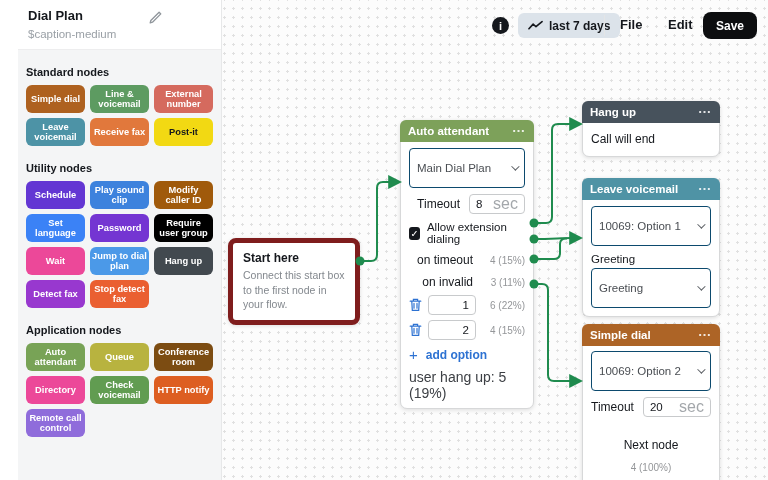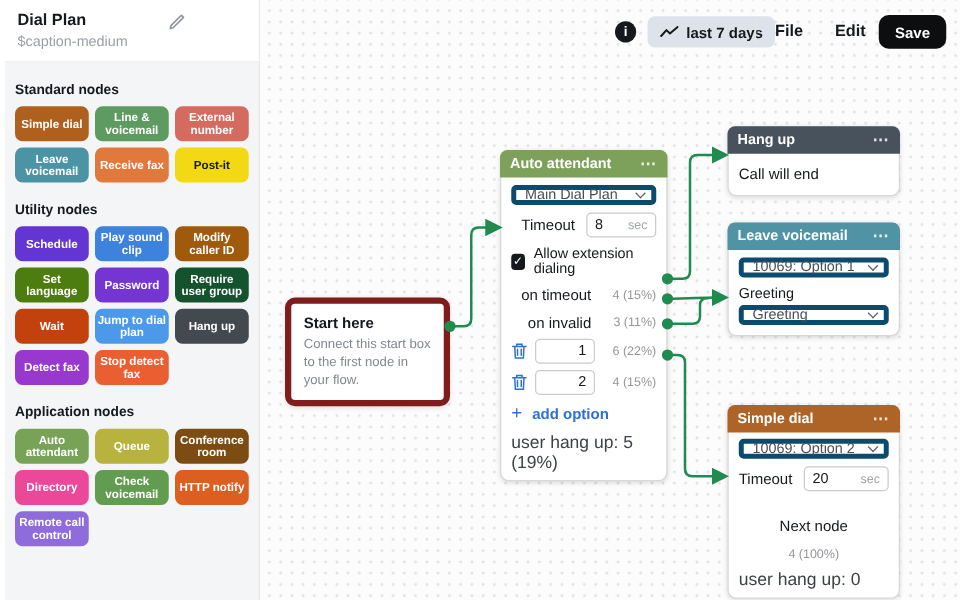--- a/index.html
+++ b/index.html
@@ -6,21 +6,21 @@
   html,body { width:768px; height:480px; overflow:hidden; }
   body { font-family:"Liberation Sans", sans-serif; color:#15181d; position:relative; background:#fff; }
 
   
   .canvas { position:absolute; left:180px; top:0; right:0; bottom:0;
     background-color:#fcfcfc;
     background-image:radial-gradient(#e0e0e0 1px, transparent 1.3px);
     background-size:9px 9px; background-position:4px 4px; }
 
   
-  .panel { position:absolute; left:4px; top:0; width:204px; height:480px;
+  .panel { position:absolute; left:18px; top:0; width:204px; height:480px;
     background:#f4f5f6; border-right:1px solid #e7e8e9; z-index:5; }
   .title-card { background:#fff; height:50px; padding:8px 10px; border-bottom:1px solid #ededee; position:relative; }
   .title { font-size:13px; font-weight:700; }
   .subtitle { font-size:11.5px; color:#9aa0a6; margin-top:5px; }
   .pencil { position:absolute; right:58px; top:10px; width:16px; height:16px; }
   .sections { padding:4px 8px 8px; }
   .sec-title { font-size:11px; font-weight:700; margin:12px 0 7px; }
   .chip-grid { display:grid; grid-template-columns:repeat(3,1fr); gap:5px; }
   .chip { height:28px; border-radius:6px; display:flex; align-items:center; justify-content:center;
     text-align:center; font-size:9.3px; font-weight:600; line-height:1.12; padding:1px 2px; cursor:grab; }
@@ -36,28 +36,28 @@
   .file-btn { left:440px; } .edit-btn { left:488px; }
   .save-btn { position:absolute; left:523px; top:12px; width:54px; height:27px; border-radius:8px;
     color:#fff; font-size:12px; font-weight:600; display:flex; align-items:center; justify-content:center; cursor:pointer; }
 
   
   .node { position:absolute; background:#fff; border:1px solid #d7d8d9; border-radius:7px;
     box-shadow:0 1px 4px rgba(0,0,0,.13); z-index:3; font-size:12px; }
   .node-header { height:22px; margin:-1px -1px 0; border-radius:6px 6px 0 0; color:#fff;
     font-size:11.5px; font-weight:700; display:flex; align-items:center; justify-content:space-between; padding:0 8px; }
   .menu-dots { font-size:13px; letter-spacing:1px; line-height:10px; opacity:.85; cursor:pointer; }
-  .select { border:4px solid #0c4a6e; border-radius:4px; height:16px; display:flex; align-items:center;
+  .select { border:1px solid #0c4a6e; border-radius:4px; height:40px; display:flex; align-items:center;
     justify-content:space-between; padding:0 7px; font-size:11.5px; color:#4a4e53; background:#fff; cursor:pointer; }
   .chev { width:6px; height:6px; border-right:1.6px solid #5a5e63; border-bottom:1.6px solid #5a5e63;
     transform:rotate(45deg) translateY(-2px); }
   .row { display:flex; align-items:center; }
   .inbox { border:1px solid #c8cacc; border-radius:4px; height:20px; background:#fff; display:flex;
     align-items:center; padding:0 6px; font-size:11.5px; }
-  .unit { color:#a3a7ab; font-size:10px; }
+  .unit { color:#a3a7ab; font-size:16px; }
   .stat { color:#949699; font-size:10px; }
   .footer-stat { font-size:14px; color:#3d4045; text-align:left; }
   .checkbox { width:13px; height:13px; background:#15181d; border-radius:3px; color:#fff; font-size:9.5px;
     display:flex; align-items:center; justify-content:center; cursor:pointer; }
   .add-option { color:#2d72d2; font-weight:600; font-size:12px; display:flex; align-items:center; gap:8px; cursor:pointer; }
   .trash { width:13px; height:14px; cursor:pointer; flex:none; }
 
   .start-card { position:absolute; left:228px; top:238px; width:132px; background:#fff; border:5px solid #7f1d1d;
     border-radius:8px; box-shadow:0 1px 4px rgba(0,0,0,.12); padding:8px 10px; z-index:3; }
   .start-title { font-size:12px; font-weight:700; margin-bottom:3px; }
@@ -92,24 +92,24 @@
         <div class="chip" style="background: rgb(213, 106, 94); color: rgb(255, 255, 255);">External number</div>
         <div class="chip" style="background: rgb(77, 147, 166); color: rgb(255, 255, 255);">Leave voicemail</div>
         <div class="chip" style="background: rgb(225, 120, 60); color: rgb(255, 255, 255);">Receive fax</div>
         <div class="chip" style="background: rgb(242, 217, 19); color: rgb(21, 24, 29);">Post-it</div>
       </div>
     <div class="sec-title" style="margin-top:16px;">Utility nodes</div>
     <div class="chip-grid">
         <div class="chip" style="background: rgb(99, 54, 211); color: rgb(255, 255, 255);">Schedule</div>
         <div class="chip" style="background: rgb(61, 130, 221); color: rgb(255, 255, 255);">Play sound clip</div>
         <div class="chip" style="background: rgb(160, 90, 11); color: rgb(255, 255, 255);">Modify caller ID</div>
-        <div class="chip" style="background: #4d7c0f; color: rgb(255, 255, 255);">Set language</div>
+        <div class="chip" style="background: #3b82f6; color: rgb(255, 255, 255);">Set language</div>
         <div class="chip" style="background: rgb(116, 53, 210); color: rgb(255, 255, 255);">Password</div>
-        <div class="chip" style="background: #14532d; color: rgb(255, 255, 255);">Require user group</div>
-        <div class="chip" style="background: #c2410c; color: rgb(255, 255, 255);">Wait</div>
+        <div class="chip" style="background: #000000; color: rgb(255, 255, 255);">Require user group</div>
+        <div class="chip" style="background: #ec4899; color: rgb(255, 255, 255);">Wait</div>
         <div class="chip" style="background: rgb(75, 153, 232); color: rgb(255, 255, 255);">Jump to dial plan</div>
         <div class="chip" style="background: rgb(66, 73, 79); color: rgb(255, 255, 255);">Hang up</div>
         <div class="chip" style="background: rgb(152, 56, 207); color: rgb(255, 255, 255);">Detect fax</div>
         <div class="chip" style="background: rgb(234, 95, 49); color: rgb(255, 255, 255);">Stop detect fax</div>
       </div>
     <div class="sec-title" style="margin-top:16px;">Application nodes</div>
     <div class="chip-grid">
         <div class="chip" style="background: rgb(120, 163, 86); color: rgb(255, 255, 255);">Auto attendant</div>
         <div class="chip" style="background: rgb(184, 179, 63); color: rgb(255, 255, 255);">Queue</div>
         <div class="chip" style="background: rgb(124, 76, 18); color: rgb(255, 255, 255);">Conference room</div>

